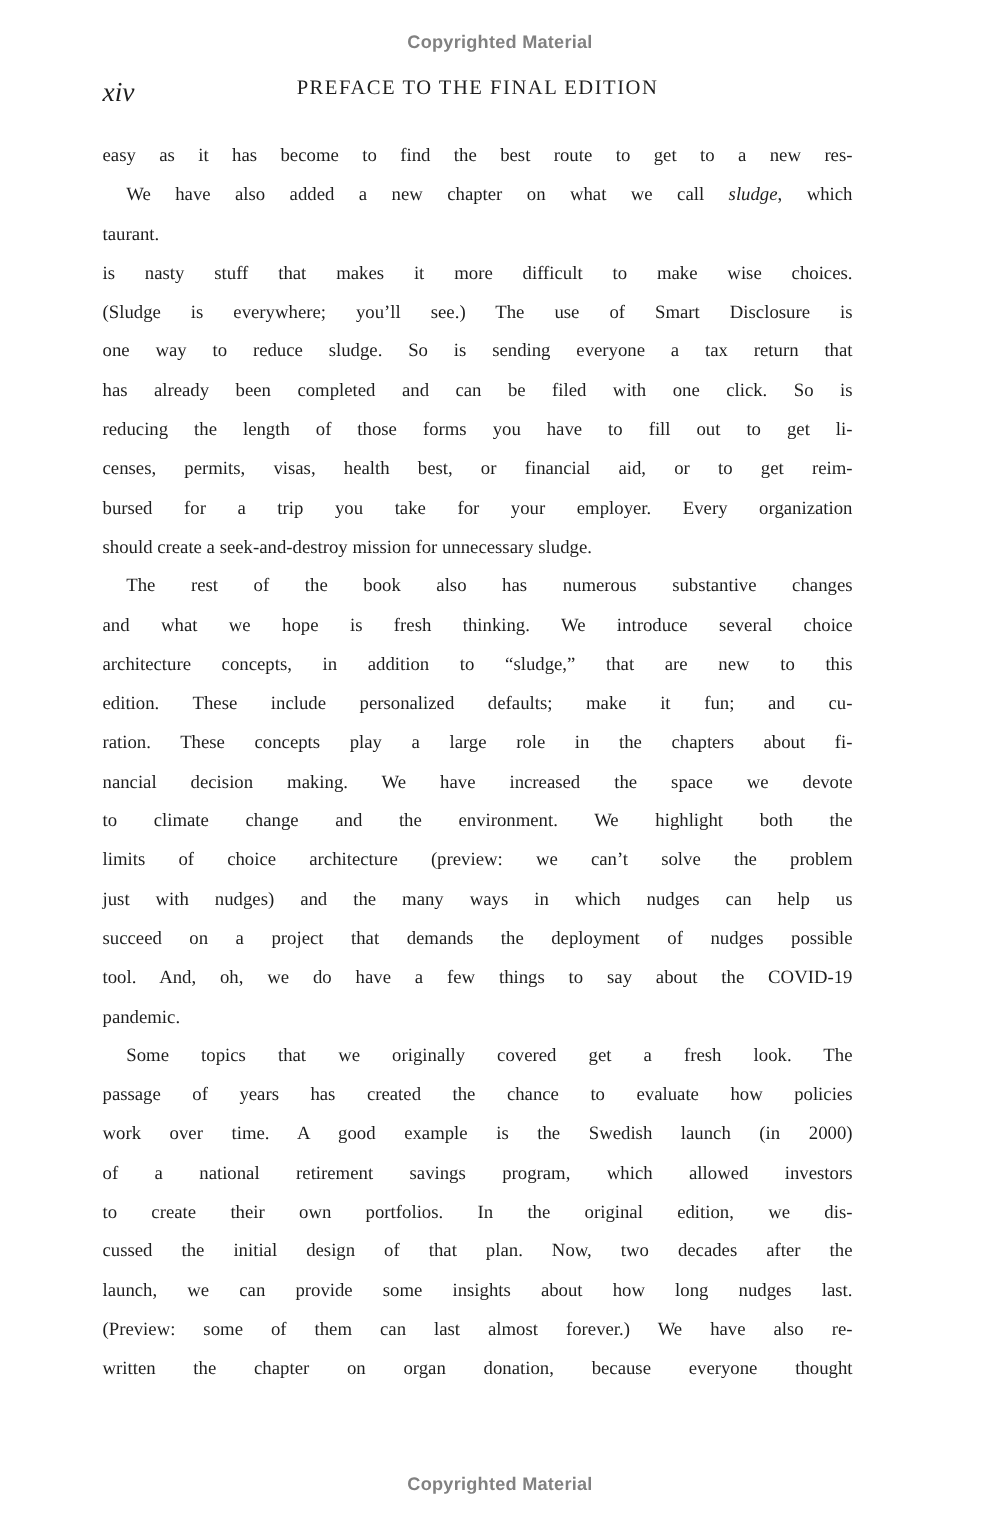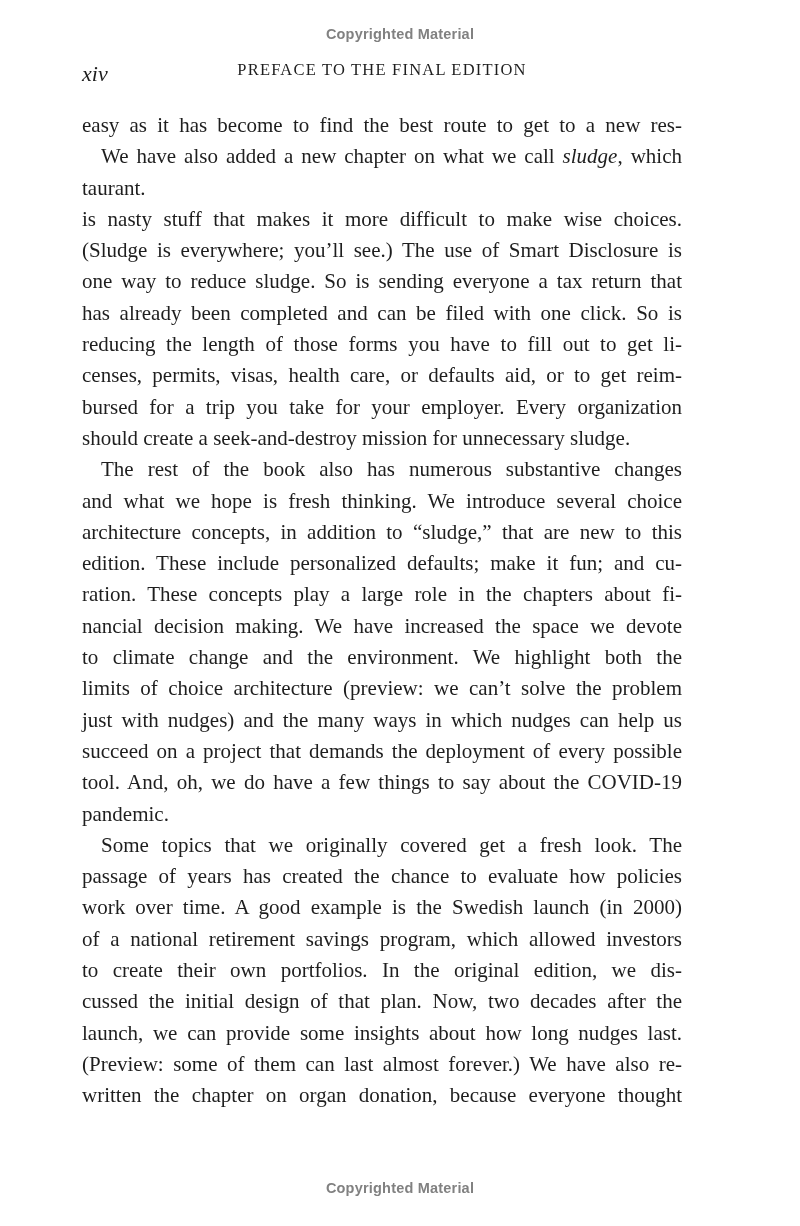--- a/index.html
+++ b/index.html
@@ -49,21 +49,21 @@
     text-align: center;
     font-size: 16.5px;
     letter-spacing: 1.2px;
     white-space: nowrap;
   }
   .body-text {
     position: absolute;
     top: 110px;
     left: 82px;
     width: 600px;
-    font-size: 21px;
+    font-size: 15px;
     line-height: 31.3px;
   }
   .line {
     text-align: justify;
     text-align-last: justify;
     text-justify: inter-word;
     white-space: normal;
   }
   .line.last { text-align-last: left; }
   .line.indent { text-indent: 19px; }
@@ -82,33 +82,33 @@
 
   <div class="body-text" id="body-text">
       <div class="line">easy as it has become to find the best route to get to a new res-</div>
       <div class="line indent">We have also added a new chapter on what we call <i>sludge</i>, which</div>
       <div class="line last">taurant.</div>
       <div class="line">is nasty stuff that makes it more difficult to make wise choices.</div>
       <div class="line">(Sludge is everywhere; you’ll see.) The use of Smart Disclosure is</div>
       <div class="line">one way to reduce sludge. So is sending everyone a tax return that</div>
       <div class="line">has already been completed and can be filed with one click. So is</div>
       <div class="line">reducing the length of those forms you have to fill out to get li-</div>
-      <div class="line">censes, permits, visas, health care, or defaults aid, or to get reim-</div>
+      <div class="line">censes, permits, visas, health best, or financial aid, or to get reim-</div>
       <div class="line">bursed for a trip you take for your employer. Every organization</div>
       <div class="line last">should create a seek-and-destroy mission for unnecessary sludge.</div>
       <div class="line indent">The rest of the book also has numerous substantive changes</div>
       <div class="line">and what we hope is fresh thinking. We introduce several choice</div>
       <div class="line">architecture concepts, in addition to “sludge,” that are new to this</div>
       <div class="line">edition. These include personalized defaults; make it fun; and cu-</div>
       <div class="line">ration. These concepts play a large role in the chapters about fi-</div>
       <div class="line">nancial decision making. We have increased the space we devote</div>
       <div class="line">to climate change and the environment. We highlight both the</div>
       <div class="line">limits of choice architecture (preview: we can’t solve the problem</div>
       <div class="line">just with nudges) and the many ways in which nudges can help us</div>
-      <div class="line">succeed on a project that demands the deployment of every possible</div>
+      <div class="line">succeed on a project that demands the deployment of nudges possible</div>
       <div class="line">tool. And, oh, we do have a few things to say about the COVID-19</div>
       <div class="line last">pandemic.</div>
       <div class="line indent">Some topics that we originally covered get a fresh look. The</div>
       <div class="line">passage of years has created the chance to evaluate how policies</div>
       <div class="line">work over time. A good example is the Swedish launch (in 2000)</div>
       <div class="line">of a national retirement savings program, which allowed investors</div>
       <div class="line">to create their own portfolios. In the original edition, we dis-</div>
       <div class="line">cussed the initial design of that plan. Now, two decades after the</div>
       <div class="line">launch, we can provide some insights about how long nudges last.</div>
       <div class="line">(Preview: some of them can last almost forever.) We have also re-</div>

